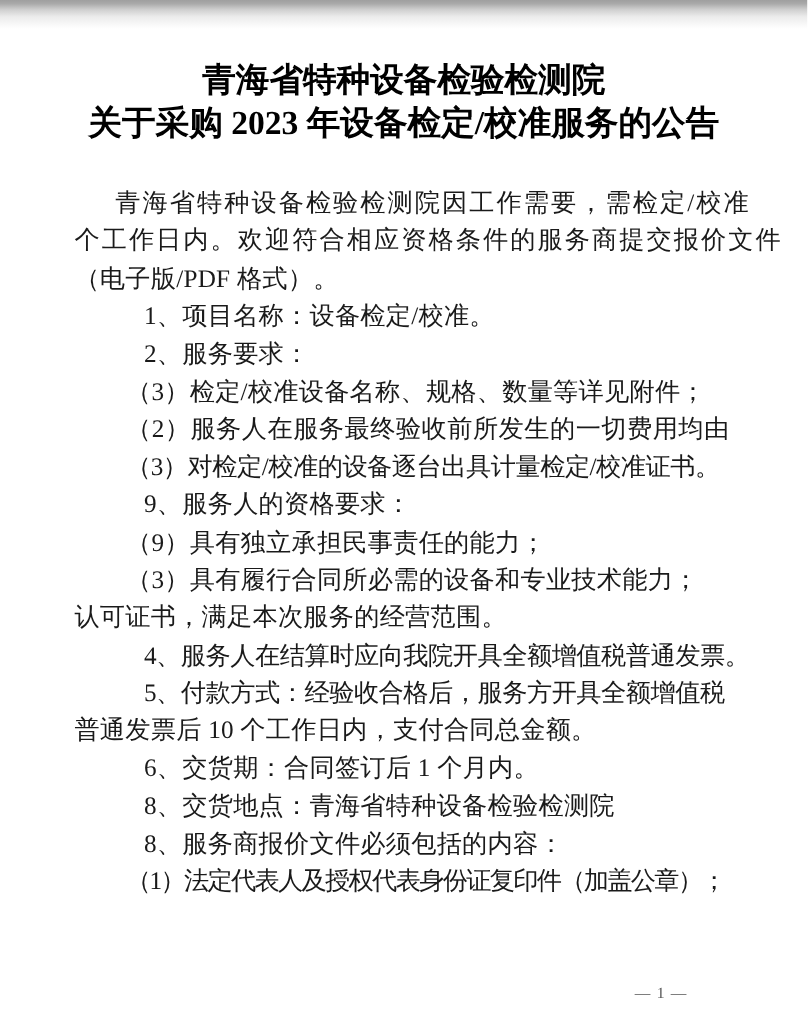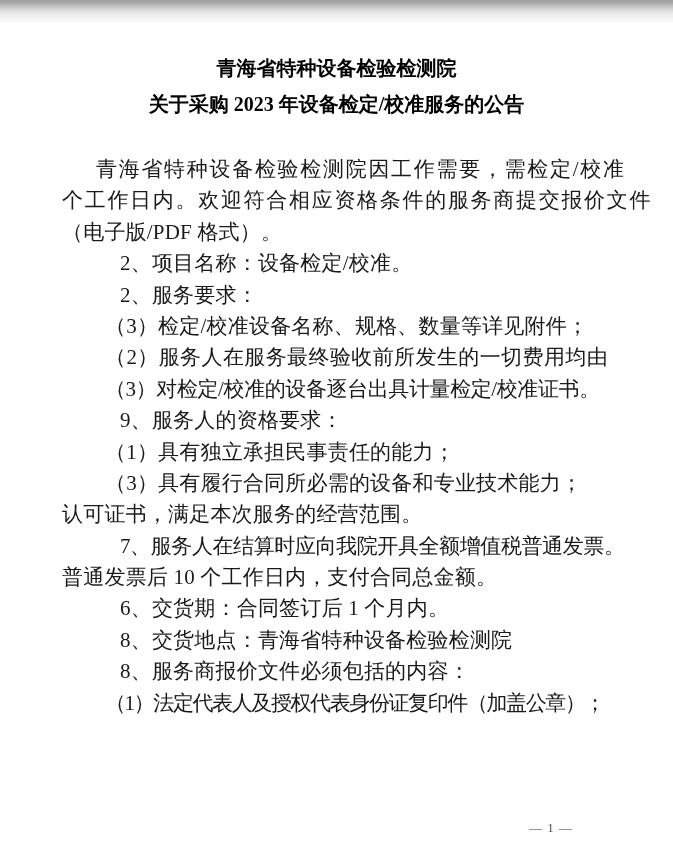--- a/index.html
+++ b/index.html
@@ -22,21 +22,21 @@
     top: 0; left: 0; right: 0;
     height: 26px;
     background: linear-gradient(180deg,
       #9f9f9f 0px, #a9a9a9 3px, #cfcfcf 8px, #ececec 14px, #ffffff 24px);
   }
   .doc-title {
     position: relative;
     margin: 0;
     padding-top: 50px;
     text-align: center;
-    font-size: 20px;
+    font-size: 28px;
     line-height: 36px;
     font-weight: 900;
     color: #000000;
     letter-spacing: 0px;
   }
   .doc-body {
     position: relative;
     margin-top: 14px;
     margin-left: 62px;
     width: 545px;
@@ -74,30 +74,31 @@
 
   <h1 class="doc-title">
     <div class="title-line">青海省特种设备检验检测院</div>
     <div class="title-line">关于采购 2023 年设备检定/校准服务的公告</div>
   </h1>
 
   <div class="doc-body">
     <div class="line ind-a sp-wide">青海省特种设备检验检测院因工作需要，需检定/校准</div>
     <div class="line sp-wide">个工作日内。欢迎符合相应资格条件的服务商提交报价文件</div>
     <div class="line">（电子版/PDF 格式）。</div>
-    <div class="line ind-c">2、项目名称：设备检定/校准。</div>
+    <div class="line ind-c">1、项目名称：设备检定/校准。</div>
     <div class="line ind-c">2、服务要求：</div>
     <div class="line ind-b">（3）检定/校准设备名称、规格、数量等详见附件；</div>
     <div class="line ind-b sp-slight">（2）服务人在服务最终验收前所发生的一切费用均由</div>
     <div class="line ind-b sp-snug">（3）对检定/校准的设备逐台出具计量检定/校准证书。</div>
     <div class="line ind-c">9、服务人的资格要求：</div>
-    <div class="line ind-b">（1）具有独立承担民事责任的能力；</div>
+    <div class="line ind-b">（9）具有独立承担民事责任的能力；</div>
     <div class="line ind-b">（3）具有履行合同所必需的设备和专业技术能力；</div>
     <div class="line">认可证书，满足本次服务的经营范围。</div>
-    <div class="line ind-c sp-snug">7、服务人在结算时应向我院开具全额增值税普通发票。</div>
+    <div class="line ind-c sp-snug">4、服务人在结算时应向我院开具全额增值税普通发票。</div>
+    <div class="line ind-c sp-snug">5、付款方式：经验收合格后，服务方开具全额增值税</div>
     <div class="line">普通发票后 10 个工作日内，支付合同总金额。</div>
     <div class="line ind-c">6、交货期：合同签订后 1 个月内。</div>
     <div class="line ind-c">8、交货地点：青海省特种设备检验检测院</div>
     <div class="line ind-c">8、服务商报价文件必须包括的内容：</div>
     <div class="line ind-b sp-tight">（1）法定代表人及授权代表身份证复印件（加盖公章）；</div>
   </div>
 
   <div class="page-number">— 1 —</div>
 
 </div>

